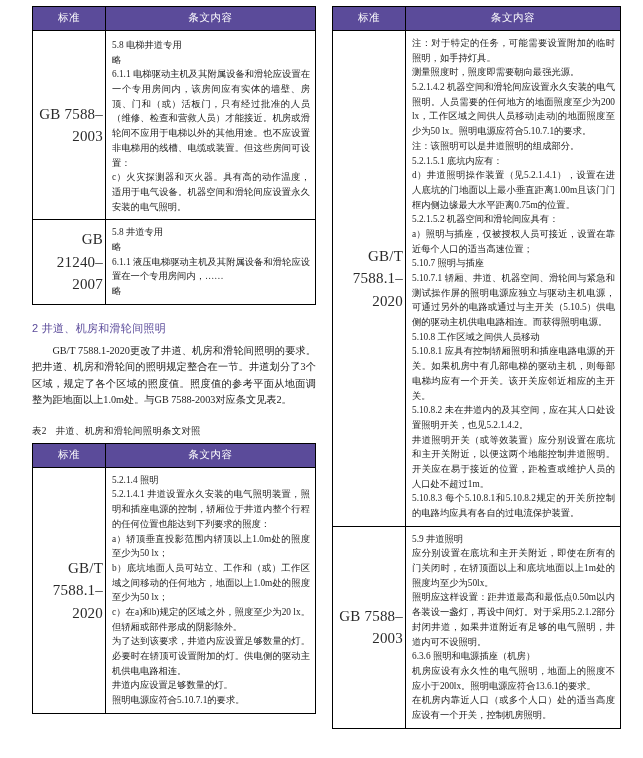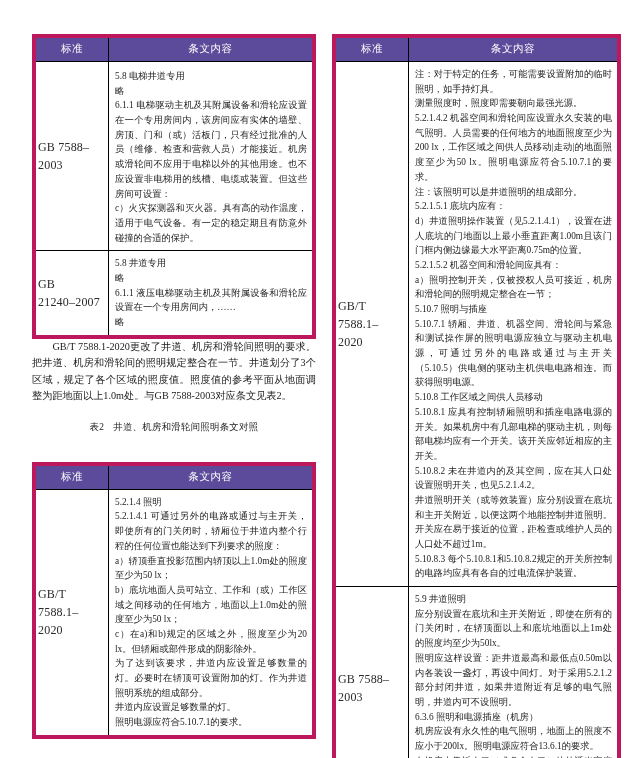--- a/index.html
+++ b/index.html
@@ -33,22 +33,21 @@
   .col-right {
     width: 313px;
     padding: 6px 22px 0 2px;
   }
 
   
   table.cmp {
     width: 100%;
     border-collapse: collapse;
     table-layout: fixed;
-    border: 4px solid #be185d;
-    margin-top: 28px;
+    border: 1px solid #be185d;
   }
   table.cmp th {
     background: #5b4b9a;
     color: #ffffff;
     font-family: "Liberation Sans", "DejaVu Sans", sans-serif;
     font-weight: normal;
     font-size: 10.5px;
     letter-spacing: 0.6px;
     padding: 4px 2px 5px 2px;
     border: 1px solid #000000;
@@ -59,22 +58,22 @@
   table.cmp td {
     border: 1px solid #000000;
     vertical-align: middle;
     font-size: 9.3px;
     line-height: 1.58;
     padding: 5px 5px 5px 6px;
     color: #1c1c1c;
   }
   table.cmp td.std {
     width: 68px;
-    text-align: left;
-    font-size: 12px;
+    text-align: right;
+    font-size: 15px;
     line-height: 1.5;
     letter-spacing: 0.2px;
     padding: 4px 2px;
     color: #2a2a2a;
   }
   table.cmp td.body {
     text-align: justify;
     text-justify: inter-ideograph;
     font-family: Liberation Serif, serif;
   }
@@ -95,21 +94,21 @@
   .para {
     font-size: 10.2px;
     line-height: 1.62;
     text-indent: 2em;
     text-align: justify;
     text-justify: inter-ideograph;
     margin: 0 0 4px 0;
   }
   .tbl-caption {
     font-size: 9.4px;
-    text-align: center;
+    text-align: left;
     margin: 16px 0 5px 0;
     letter-spacing: 0.3px;
   }
   .tbl-caption .gap { display: inline-block; width: 9px; }
   .spacer-top { height: 2px; }
 </style>
 </head>
 <body>
 
 <div class="page">
@@ -127,38 +126,39 @@
         <tr>
           <td class="std">
             <div>GB 7588–</div>
             <div>2003</div>
           </td>
           <td class="body">
             <div class="spacer-top"></div>
             <p>5.8 电梯井道专用</p>
             <p>略</p>
             <p>6.1.1 电梯驱动主机及其附属设备和滑轮应设置在一个专用房间内，该房间应有实体的墙壁、房顶、门和（或）活板门，只有经过批准的人员（维修、检查和营救人员）才能接近。机房或滑轮间不应用于电梯以外的其他用途。也不应设置非电梯用的线槽、电缆或装置。但这些房间可设置：</p>
-            <p>c）火灾探测器和灭火器。具有高的动作温度，适用于电气设备。有一定的稳定期且有防意外碰撞的合适的保护。</p>
+            <p>c）火灾探测器和灭火器。具有高的动作温度，适用于电气设备。机器空间和滑轮间应设置永久安装的电气照明。</p>
           </td>
         </tr>
         <tr>
           <td class="std">
             <div>GB</div>
             <div>21240–2007</div>
           </td>
           <td class="body">
             <p>5.8 井道专用</p>
             <p>略</p>
             <p>6.1.1 液压电梯驱动主机及其附属设备和滑轮应设置在一个专用房间内，……</p>
             <p>略</p>
           </td>
         </tr>
       </tbody>
     </table>
 
+    <div class="sec-head">2 井道、机房和滑轮间照明</div>
     <div class="para">GB/T 7588.1-2020更改了井道、机房和滑轮间照明的要求。把井道、机房和滑轮间的照明规定整合在一节。井道划分了3个区域，规定了各个区域的照度值。照度值的参考平面从地面调整为距地面以上1.0m处。与GB 7588-2003对应条文见表2。</div>
 
     <div class="tbl-caption">
       <span>表2</span><span class="gap"></span><span>井道、机房和滑轮间照明条文对照</span>
     </div>
 
     <table class="cmp">
       <thead>
         <tr>
           <th class="c-std">标准</th>
@@ -167,25 +167,25 @@
       </thead>
       <tbody>
         <tr>
           <td class="std">
             <div>GB/T</div>
             <div>7588.1–</div>
             <div>2020</div>
           </td>
           <td class="body">
             <p>5.2.1.4 照明</p>
-            <p>5.2.1.4.1 可通过另外的电路或通过与主开关，即使所有的门关闭时，轿厢位于井道内整个行程的任何位置也能达到下列要求的照度：</p>
+            <p>5.2.1.4.1 井道设置永久安装的电气照明装置，照明和插座电源的控制，轿厢位于井道内整个行程的任何位置也能达到下列要求的照度：</p>
             <p>a）轿顶垂直投影范围内轿顶以上1.0m处的照度至少为50 lx；</p>
             <p>b）底坑地面人员可站立、工作和（或）工作区域之间移动的任何地方，地面以上1.0m处的照度至少为50 lx；</p>
             <p>c）在a)和b)规定的区域之外，照度至少为20 lx。但轿厢或部件形成的阴影除外。</p>
-            <p>为了达到该要求，井道内应设置足够数量的灯。必要时在轿顶可设置附加的灯。作为井道照明系统的组成部分。</p>
+            <p>为了达到该要求，井道内应设置足够数量的灯。必要时在轿顶可设置附加的灯。供电侧的驱动主机供电电路相连。</p>
             <p>井道内应设置足够数量的灯。</p>
             <p>照明电源应符合5.10.7.1的要求。</p>
           </td>
         </tr>
       </tbody>
     </table>
 
   </div>
 
   <div class="col col-right">
@@ -205,21 +205,21 @@
             <div>2020</div>
           </td>
           <td class="body">
             <p>注：对于特定的任务，可能需要设置附加的临时照明，如手持灯具。</p>
             <p>测量照度时，照度即需要朝向最强光源。</p>
             <p>5.2.1.4.2 机器空间和滑轮间应设置永久安装的电气照明。人员需要的任何地方的地面照度至少为200 lx，工作区域之间供人员移动|走动|的地面照度至少为50 lx。照明电源应符合5.10.7.1的要求。</p>
             <p>注：该照明可以是井道照明的组成部分。</p>
             <p>5.2.1.5.1 底坑内应有：</p>
             <p>d）井道照明操作装置（见5.2.1.4.1），设置在进人底坑的门地面以上最小垂直距离1.00m且该门门框内侧边缘最大水平距离0.75m的位置。</p>
             <p>5.2.1.5.2 机器空间和滑轮间应具有：</p>
-            <p>a）照明控制开关，仅被授权人员可接近，机房和滑轮间的照明规定整合在一节；</p>
+            <p>a）照明与插座，仅被授权人员可接近，设置在靠近每个人口的适当高速位置；</p>
             <p>5.10.7 照明与插座</p>
             <p>5.10.7.1 轿厢、井道、机器空间、滑轮间与紧急和测试操作屏的照明电源应独立与驱动主机电源，可通过另外的电路或通过与主开关（5.10.5）供电侧的驱动主机供电电路相连。而获得照明电源。</p>
             <p>5.10.8 工作区域之间供人员移动</p>
             <p>5.10.8.1 应具有控制轿厢照明和插座电路电源的开关。如果机房中有几部电梯的驱动主机，则每部电梯均应有一个开关。该开关应邻近相应的主开关。</p>
             <p>5.10.8.2 未在井道内的及其空间，应在其人口处设置照明开关，也见5.2.1.4.2。</p>
             <p>井道照明开关（或等效装置）应分别设置在底坑和主开关附近，以便这两个地能控制井道照明。开关应在易于接近的位置，距检查或维护人员的人口处不超过1m。</p>
             <p>5.10.8.3 每个5.10.8.1和5.10.8.2规定的开关所控制的电路均应具有各自的过电流保护装置。</p>
           </td>
         </tr>
         <tr>

